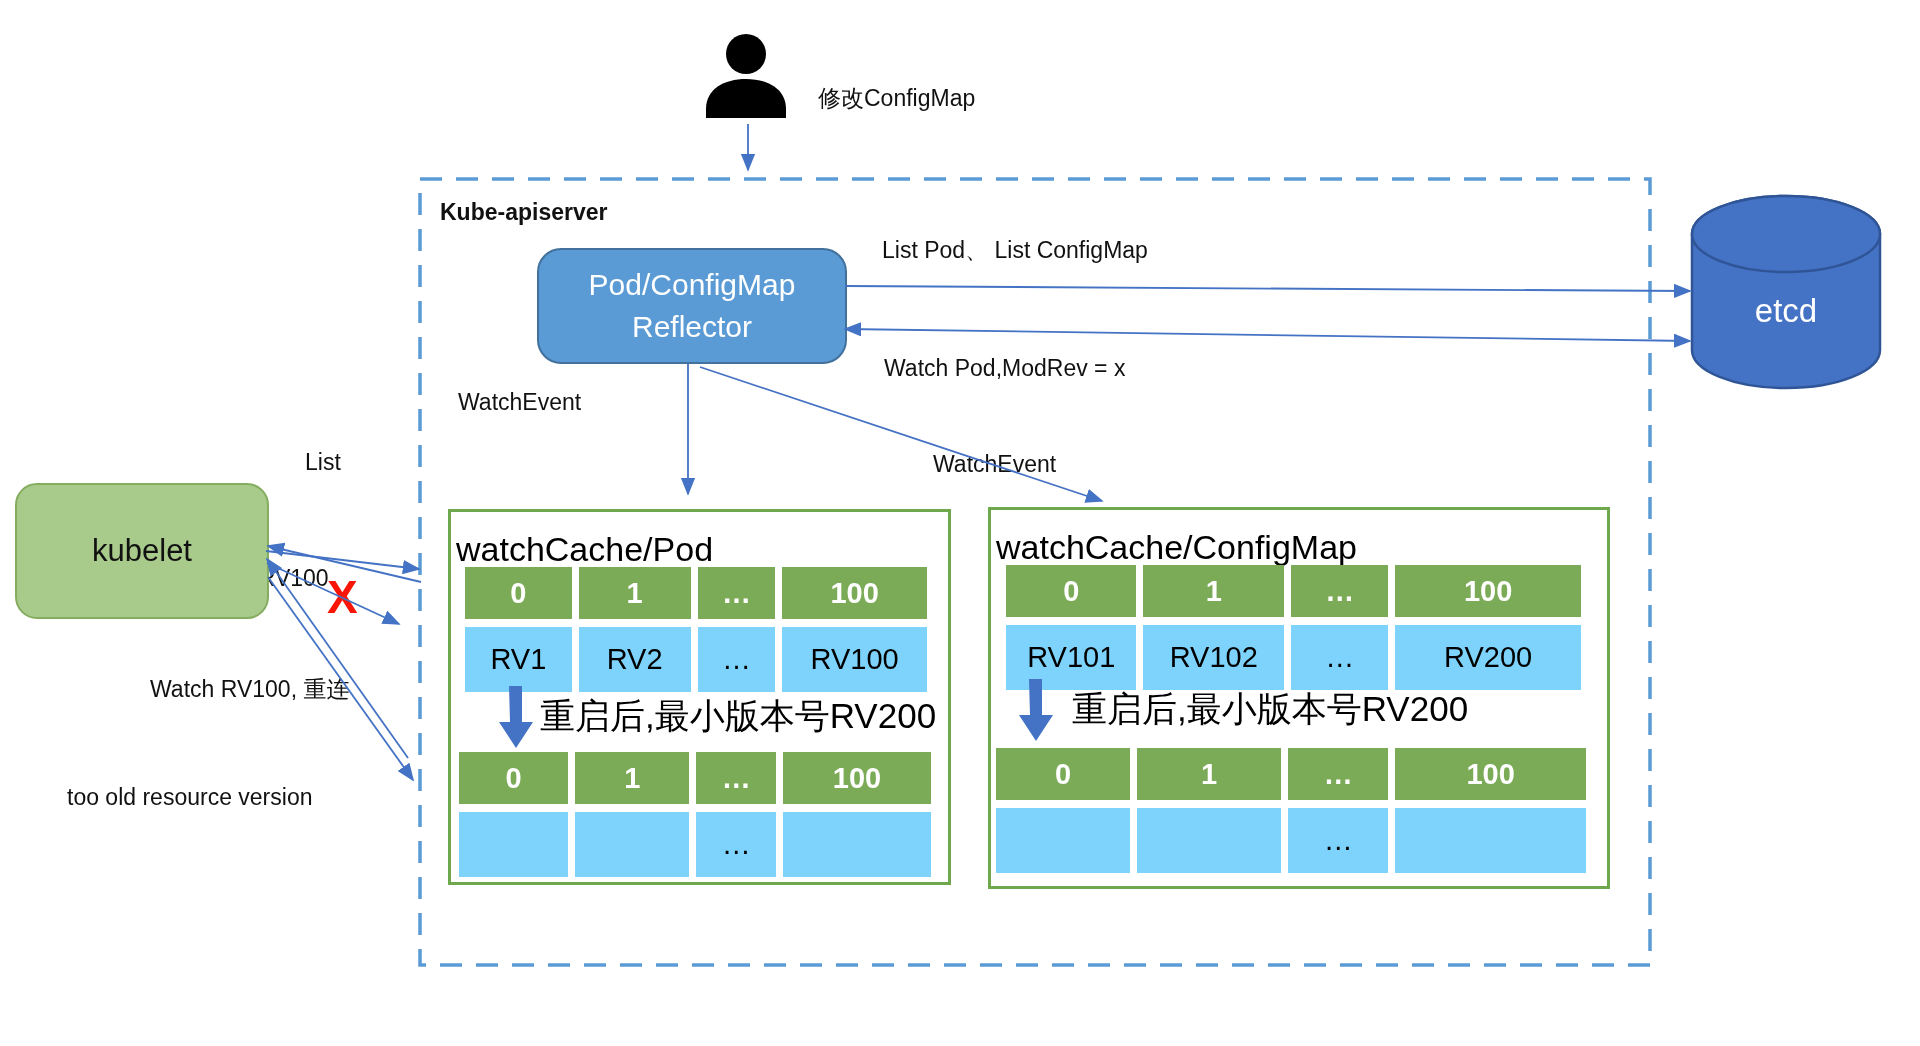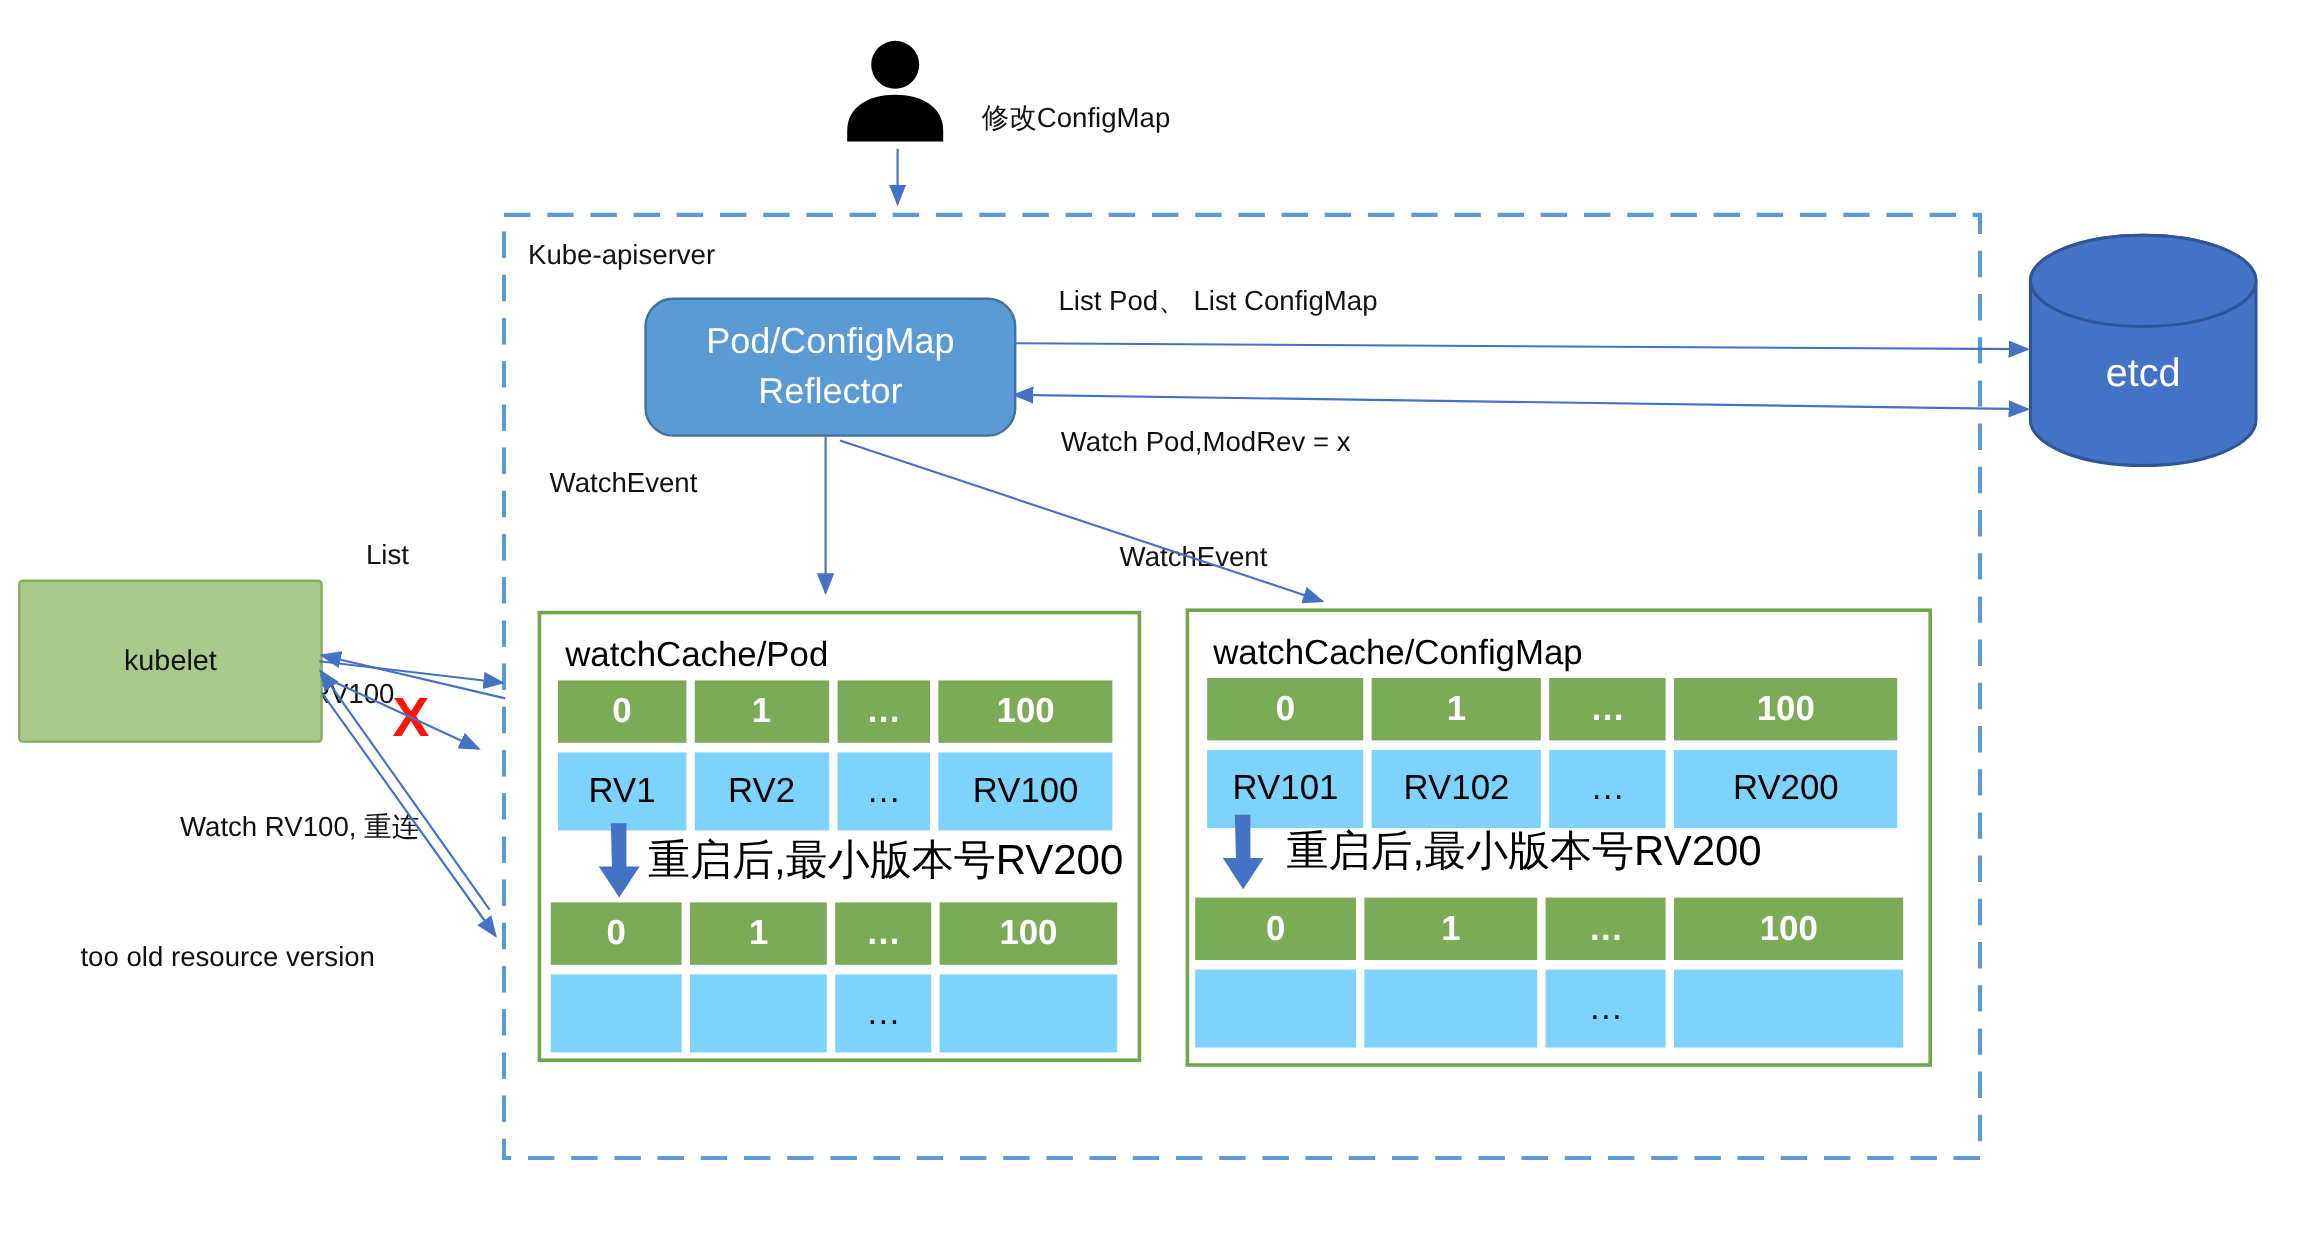--- a/index.html
+++ b/index.html
@@ -8,31 +8,31 @@
     font-family:"Liberation Sans", sans-serif;color:#000;overflow:hidden;
   }
   .lbl{position:absolute;white-space:nowrap;font-size:23px;line-height:1.1;color:#111;}
   .node{position:absolute;display:flex;align-items:center;justify-content:center;}
   .reflector{
     left:537px;top:248px;width:306px;height:112px;border-radius:24px;
     background:#5B9BD5;border:2px solid #41719C;color:#fff;
     flex-direction:column;gap:8px;font-size:30px;
   }
   .kubelet{
-    left:15px;top:483px;width:250px;height:132px;border-radius:4px;
-    background:#A8CB8B;border:2px solid #84AD5F;color:#111;font-size:24px;
+    left:15px;top:483px;width:250px;height:132px;border-radius:22px;
+    background:#A8CB8B;border:2px solid #84AD5F;color:#111;font-size:31px;
   }
   .xmark{
     position:absolute;left:327px;top:574px;font-size:46px;font-weight:700;
     color:#FB1507;line-height:1;
   }
   .cache-box{position:absolute;border:3px solid #6FA84C;background:#fff;}
   .cache-box.pod{left:448px;top:509px;width:497px;height:370px;}
   .cache-box.cm{left:988px;top:507px;width:616px;height:376px;}
-  .cache-title{position:absolute;left:20px;top:18px;font-size:29px;}
+  .cache-title{position:absolute;left:5px;top:18px;font-size:34px;}
   .tbl{position:absolute;}
   .trow{display:grid;gap:7px;margin-bottom:8px;}
   .cols-pod{grid-template-columns:1.07fr 1.12fr 0.78fr 1.45fr;}
   .cols-cm{grid-template-columns:1.30fr 1.40fr 0.97fr 1.85fr;}
   .hcell{
     background:#7CAB58;color:#fff;font-weight:700;font-size:29px;height:52px;
     display:flex;align-items:center;justify-content:center;
   }
   .dcell{
     background:#7dd3fc;color:#000;font-size:29px;height:65px;
@@ -41,21 +41,21 @@
   .restart-note{position:absolute;font-size:35px;white-space:nowrap;}
   svg.overlay{position:absolute;left:0;top:0;pointer-events:none;}
   .arrowline{stroke:#4472C4;stroke-width:1.8;fill:none;}
 </style>
 </head>
 <body>
 
 <div class="canvas">
 
   <div class="lbl" style="left:818px;top:86px;">修改ConfigMap</div>
-  <div class="lbl" style="left:440px;top:200px;">Kube-apiserver</div>
+  <div class="lbl" style="left:440px;top:200px;font-weight:bold;">Kube-apiserver</div>
   <div class="lbl" style="left:882px;top:238px;">List Pod、 List ConfigMap</div>
   <div class="lbl" style="left:884px;top:356px;">Watch Pod,ModRev = x</div>
   <div class="lbl" style="left:458px;top:390px;">WatchEvent</div>
   <div class="lbl" style="left:933px;top:452px;">WatchEvent</div>
   <div class="lbl" style="left:305px;top:450px;">List</div>
   <div class="lbl" style="left:188px;top:566px;">Watch RV100</div>
   <div class="xmark">X</div>
   <div class="lbl" style="left:150px;top:677px;">Watch RV100, 重连</div>
   <div class="lbl" style="left:67px;top:785px;">too old resource version</div>
 

